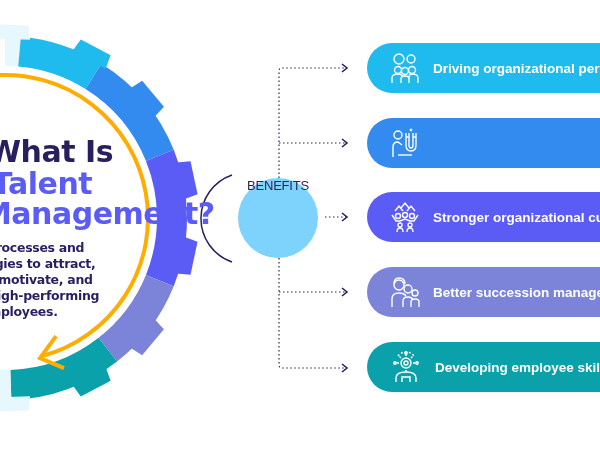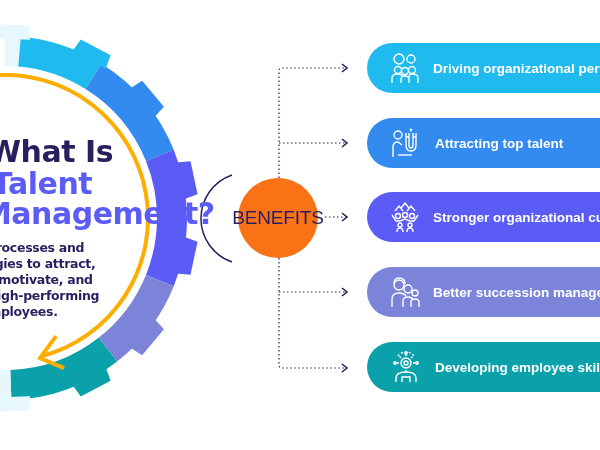--- a/index.html
+++ b/index.html
@@ -7,22 +7,22 @@
          font-family:"Liberation Sans", sans-serif; }
   #gear { position:absolute; left:0; top:0; }
   .title { position:absolute; font-family:"DejaVu Sans", sans-serif; font-weight:bold; white-space:nowrap; letter-spacing:-0.5px; }
   .t1 { left:-12px; top:134px; font-size:30px; color:#2a1f5e; }
   .t2 { left:-8px; top:166px; font-size:30px; color:#5b5cf6; }
   .t3 { left:-18px; top:196px; font-size:30px; color:#5b5cf6; }
   .desc { position:absolute; left:-6px; top:240px; width:110px; font-size:12.5px; line-height:16px;
           font-weight:bold; color:#2a1f5e; white-space:nowrap; font-family:"DejaVu Sans", sans-serif; letter-spacing:-0.3px; }
   .desc span { display:block; }
   #benefits-circle { position:absolute; left:238px; top:178px; width:80px; height:80px; border-radius:50%;
-          background:#f97316; display:flex; align-items:center; justify-content:center;
-          font-size:19px; color:#2a1f5e; letter-spacing:-0.2px; }
+          background:#7dd3fc; display:flex; justify-content:center;
+          font-size:13px; color:#2a1f5e; letter-spacing:-0.2px; }
   #connectors { position:absolute; left:0; top:0; }
   .pill { position:absolute; left:367px; width:260px; height:50px; border-radius:25px; display:flex; align-items:center;
           color:#ffffff; font-weight:bold; font-size:13.5px; white-space:nowrap; }
   .pill .ic { width:34px; height:34px; margin-left:22px; margin-right:12px; display:flex; align-items:center; justify-content:center; }
 </style>
 </head>
 <body>
 
 <svg id="gear" width="600" height="450">
     <path d="M5.0000000000000115,36 A182,182 0 0 1 20.86234518007378,36.692564947302316 L18.247672897644037,66.57840589005468 A152,152 0 0 0 5.000000000000009,66 Z" fill="#e6f8fd"></path>
@@ -93,21 +93,20 @@
 <div class="pill" style="top:118px;background:#338bf0">
   <span class="ic">
     <svg width="32" height="32" viewBox="0 0 32 32" fill="none" stroke="#fff" stroke-width="1.4">
         <circle cx="8" cy="8" r="4"></circle>
         <path d="M3,30 v-10 q0-5 5-5 l4 3"></path>
         <path d="M16,6 v12 q0 6 5 6 q5 0 5-6 v-12 M16,10 h3 M23,10 h3 M19,6 v12 q0 3 2 3 q2 0 2-3 v-12"></path>
         <path d="M20,2 l2,2 M22,2 l-2,2"></path>
         <path d="M8,28 h14"></path>
       </svg>
   </span>
-  <span>Attracting top talent</span>
 </div>
 
 <div class="pill" style="top:192px;background:#5b5cf6">
   <span class="ic">
     <svg width="32" height="32" viewBox="0 0 32 32" fill="none" stroke="#fff" stroke-width="1.4">
         <path d="M6,10 l4-5 l4,5 M12,7 l4-5 l4,5 M18,10 l4-5 l4,5"></path>
         <circle cx="9" cy="15" r="2.5"></circle>
         <circle cx="16" cy="14" r="2.5"></circle>
         <circle cx="23" cy="15" r="2.5"></circle>
         <path d="M3,14 l4,6 h4 l5-2 l5,2 h4 l4-6"></path>

